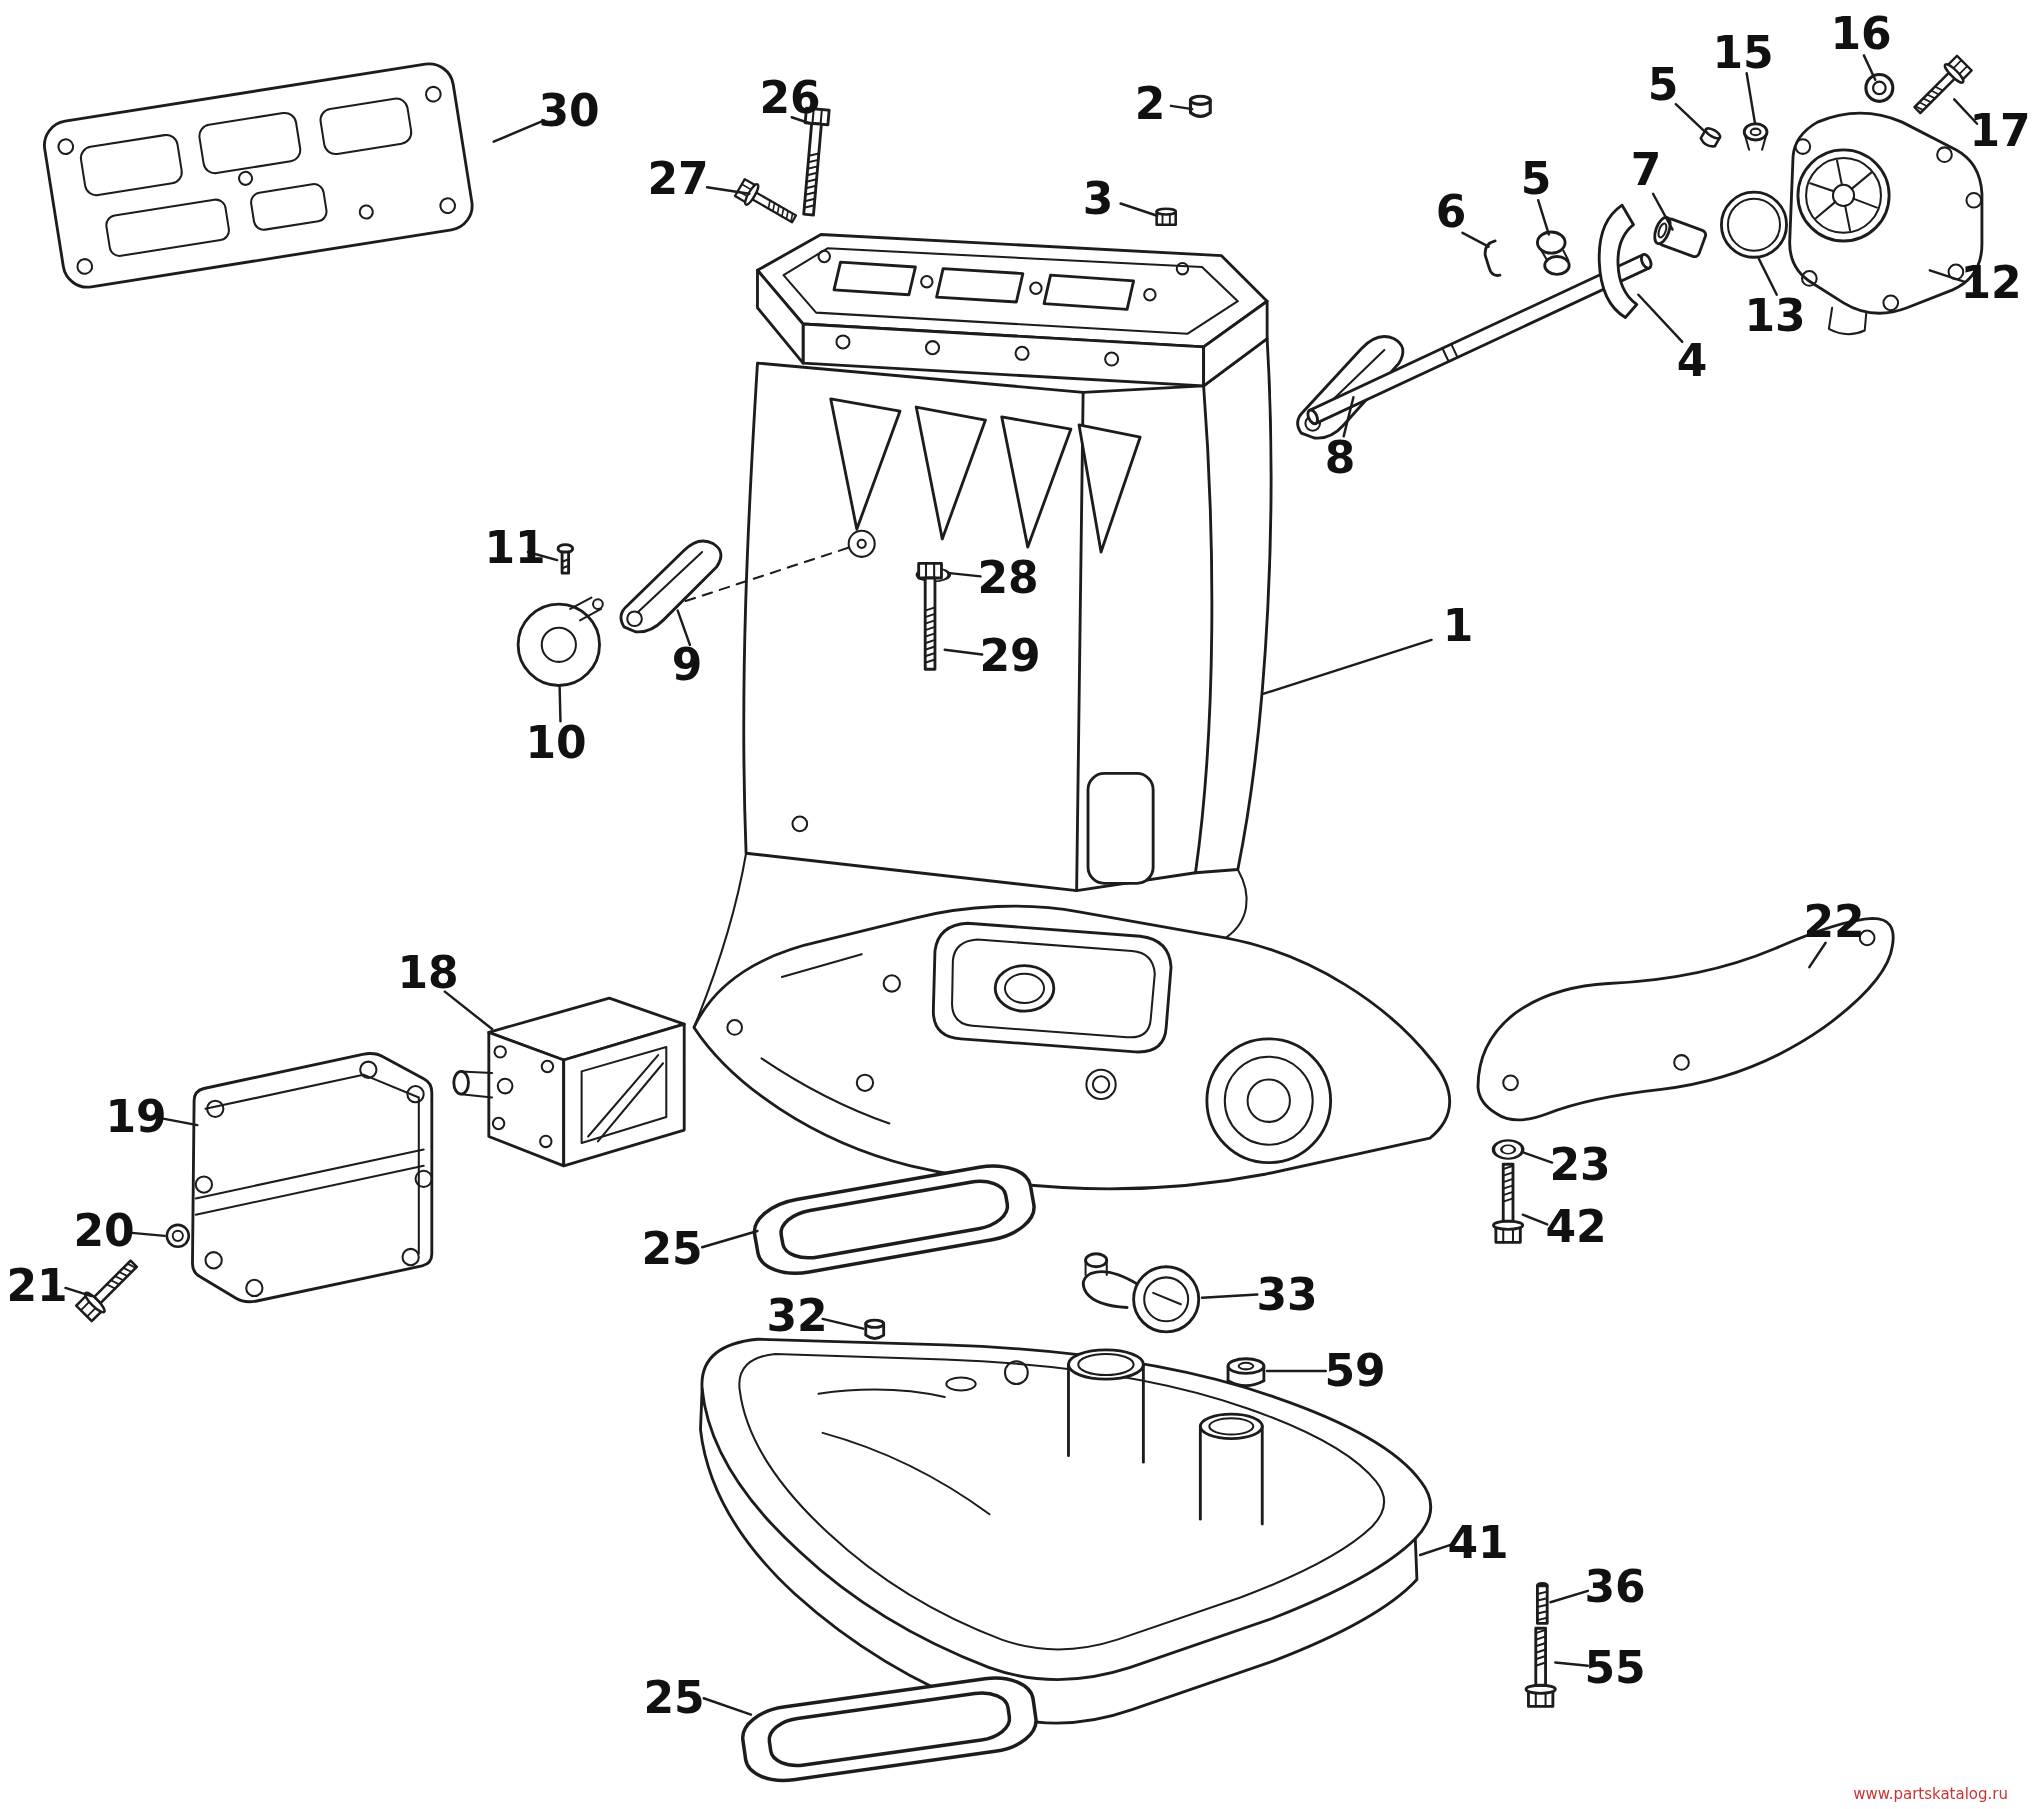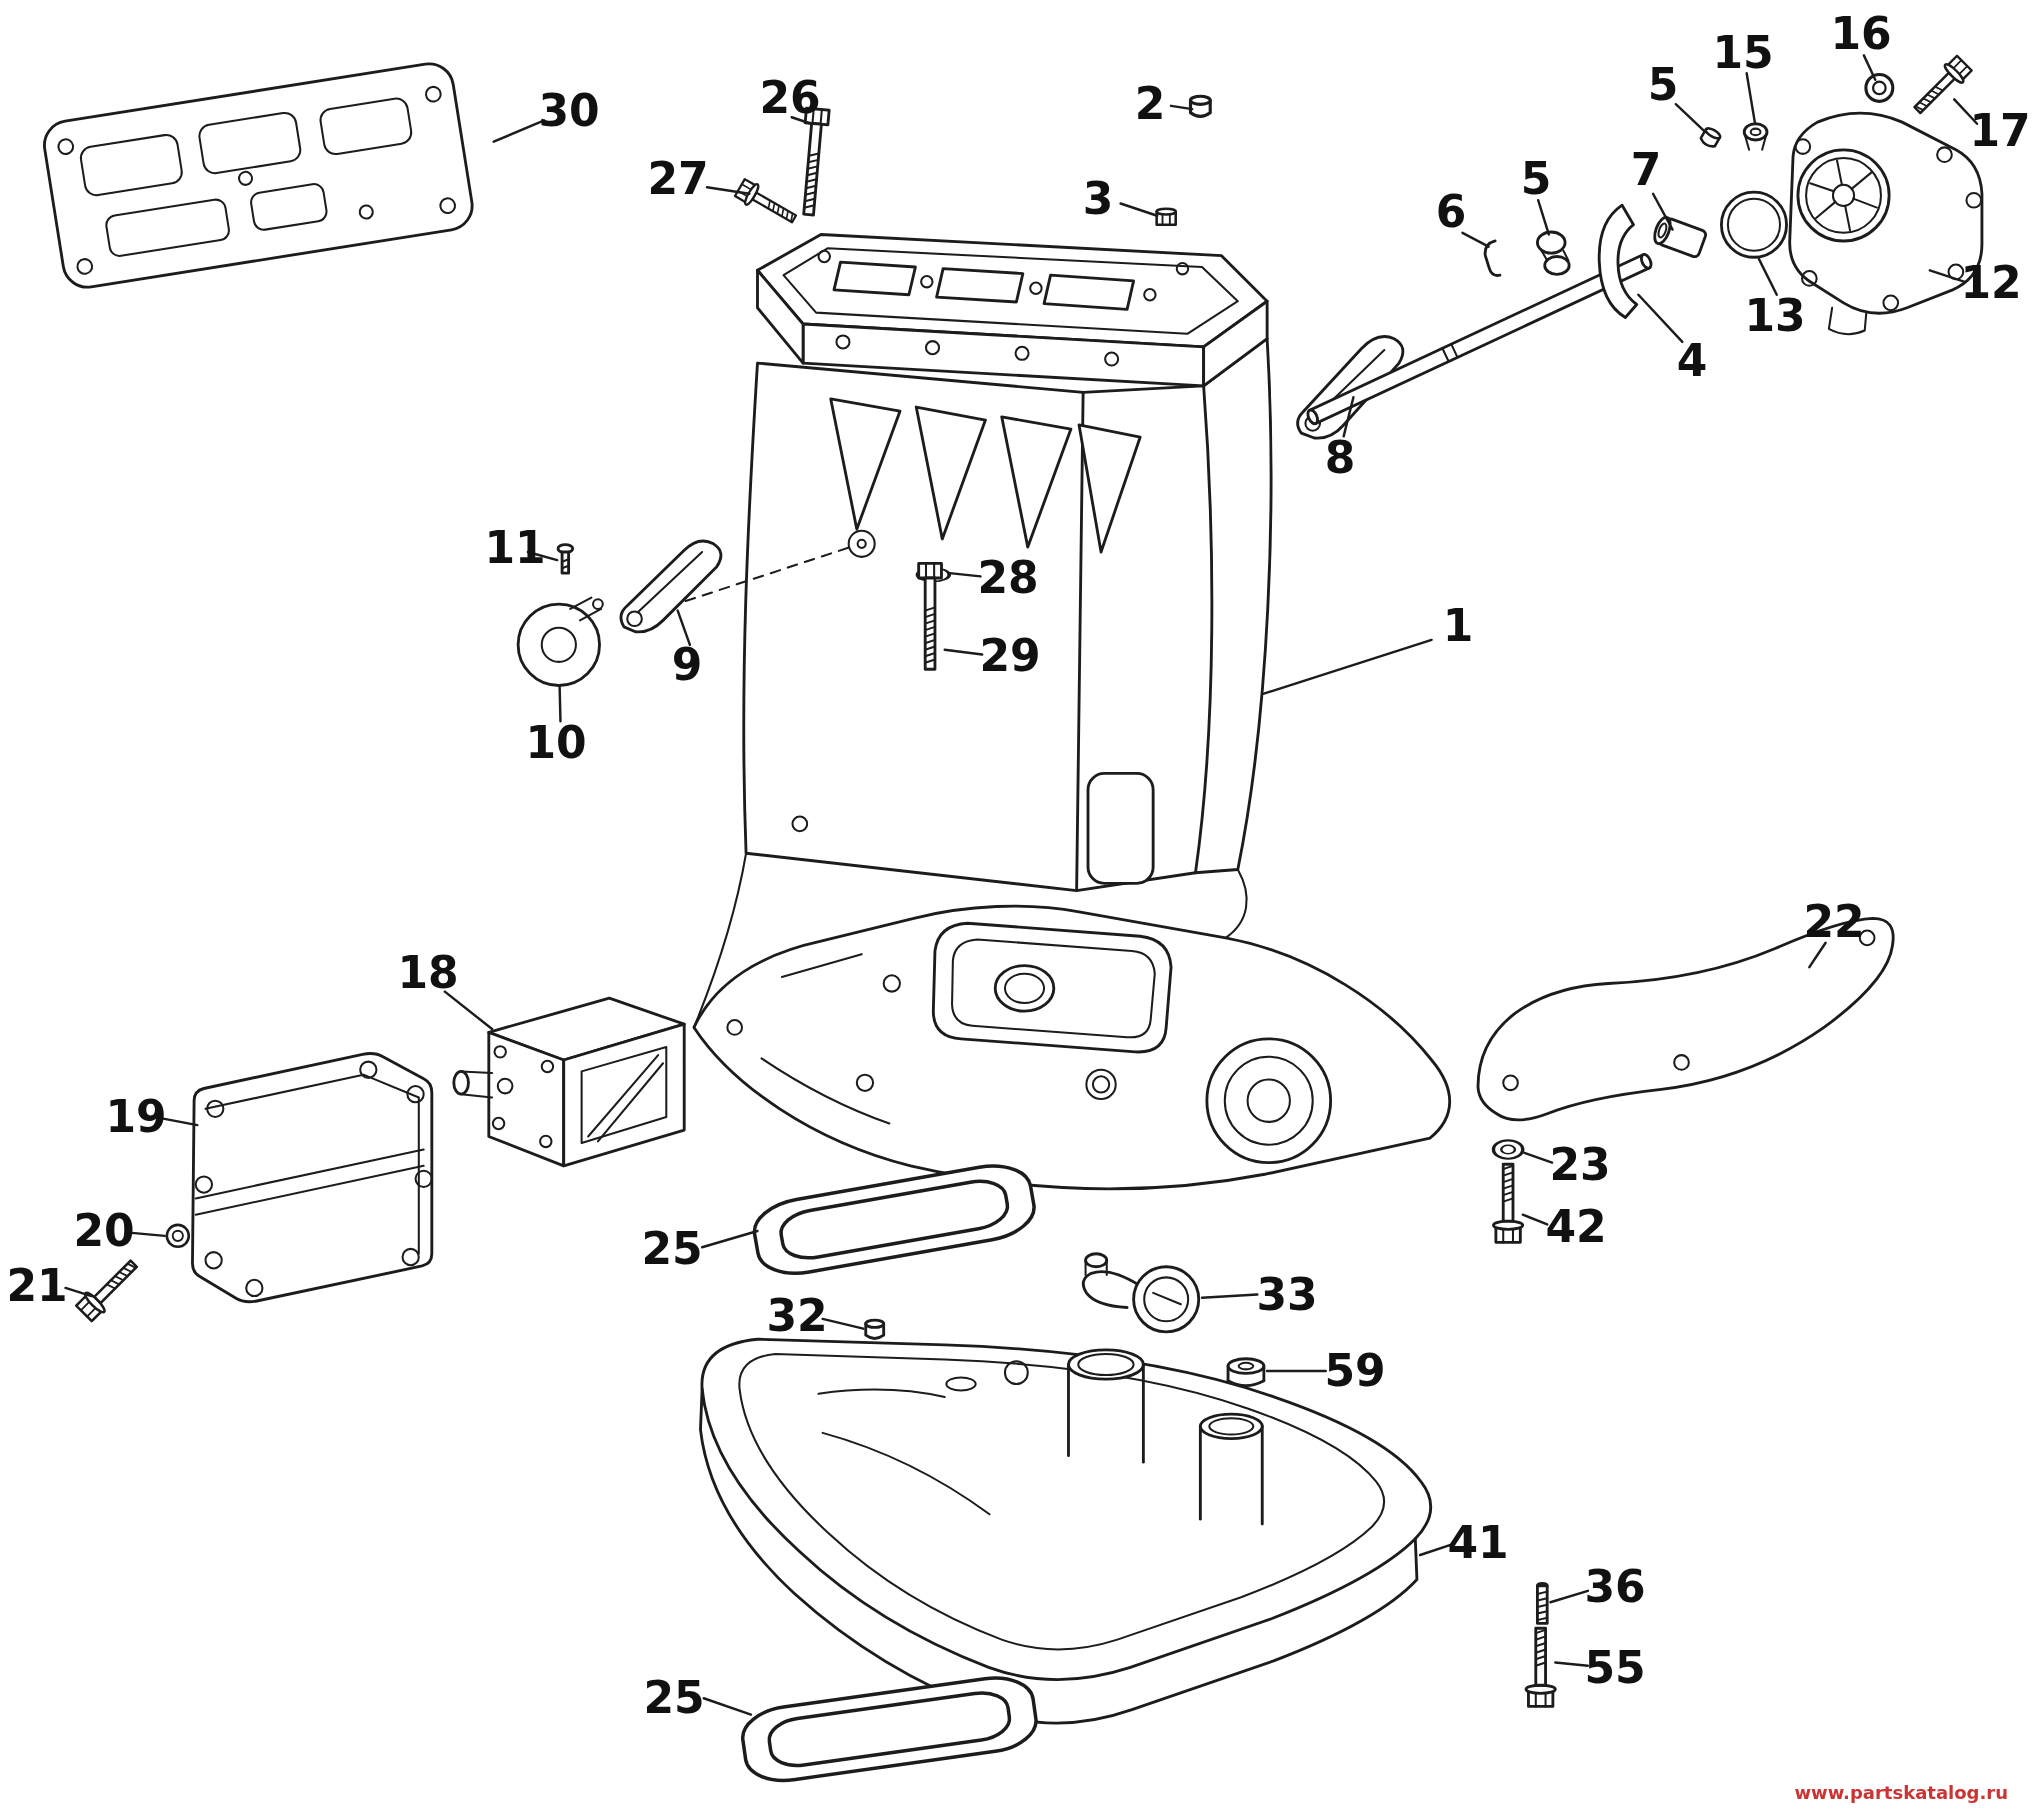--- a/index.html
+++ b/index.html
@@ -7,21 +7,21 @@
          font-family:"DejaVu Sans","Liberation Sans",sans-serif}
   .stage svg{position:absolute;left:0;top:0}
   
   .lineart *{stroke:#1c1c1c;stroke-width:3.5;fill:none;stroke-linecap:round;stroke-linejoin:round}
   .lineart .f{fill:#ffffff}
   .lineart .t{stroke-width:2.5}
   .lineart .leader{stroke-width:3}
   .lineart .dash{stroke-width:2.5;stroke-dasharray:12 10}
   .callout{position:absolute;transform:translate(-50%,-50%);font-size:44px;font-weight:bold;
            color:#111;white-space:nowrap;line-height:1}
-  .watermark{position:absolute;right:28px;bottom:6.5px;font-size:18px;font-weight:bold;color:#cc3333}
+  .watermark{position:absolute;right:28px;bottom:6.5px;font-size:15px;font-weight:normal;color:#cc3333}
 </style>
 </head>
 <body>
 
 <div class="stage">
 
 <svg class="lineart" width="2036" height="1809" viewBox="0 0 2500 2222" xmlns="http://www.w3.org/2000/svg">
   <defs>
     <g id="bolt">
       <path class="f" d="M-15,-24 L15,-24 L15,-5 L-15,-5 Z"></path>

